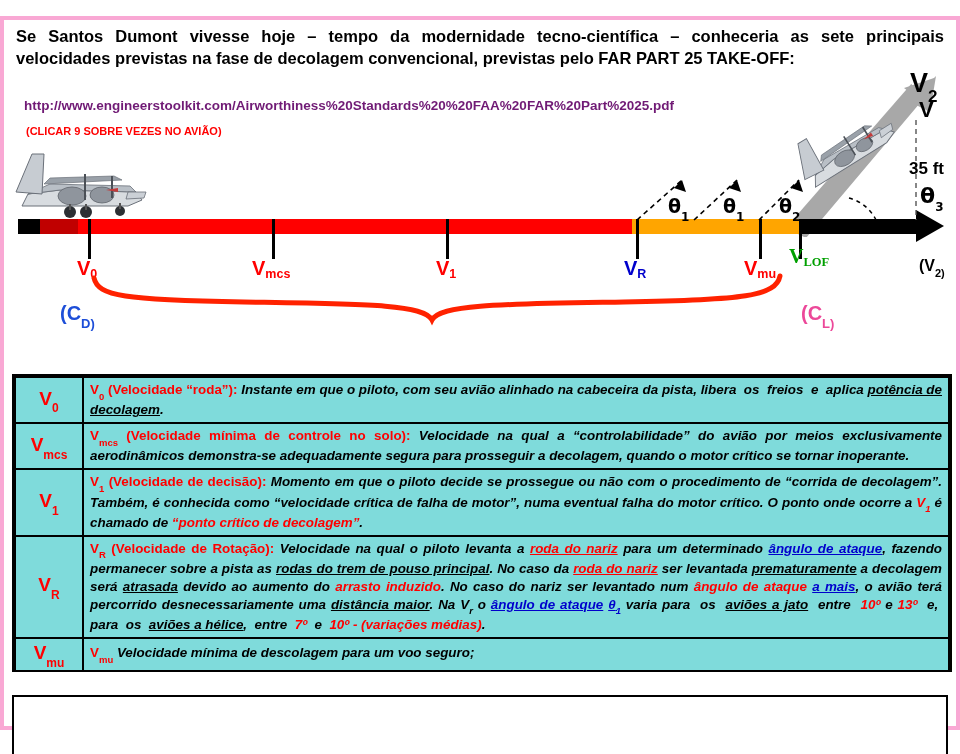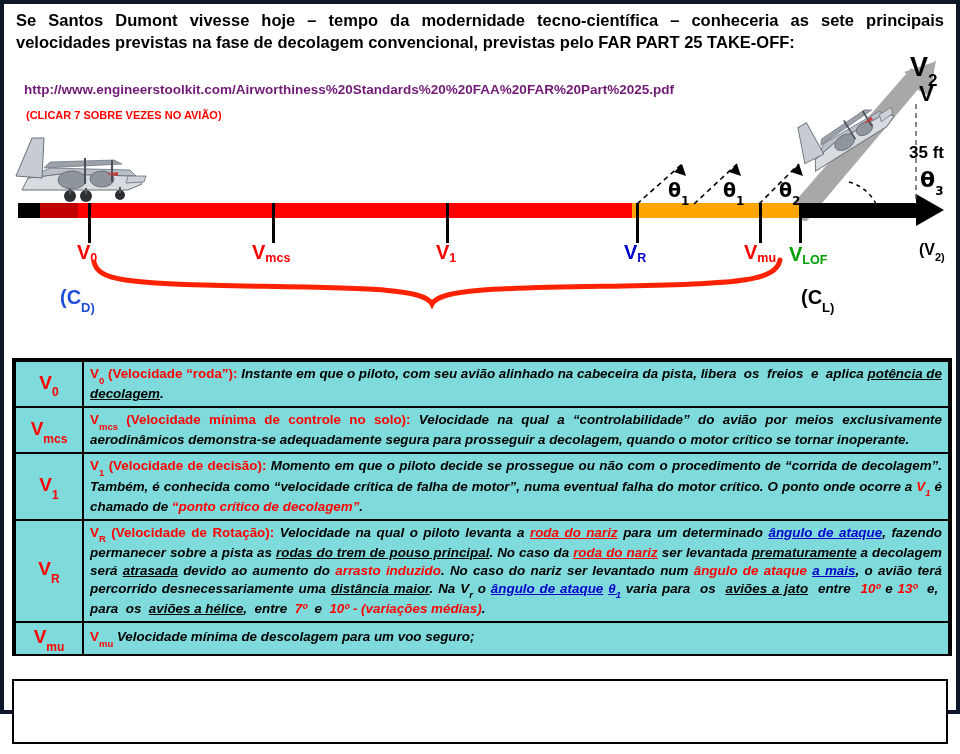--- a/index.html
+++ b/index.html
@@ -4,22 +4,23 @@
 <style>
   html,body{margin:0;padding:0;background:#fff;}
   body{
     width:960px;height:754px;overflow:hidden;
     font-family:"Liberation Sans", sans-serif;
     color:#000;
   }
   #page{
     position:relative;width:960px;height:714px;
     box-sizing:border-box;
-    border:4px solid #0f172a;
+    border:4px solid #f9a8d4;
     background:#fff;
+    margin-top:16px;
   }
 
   
   #header-block{
     position:absolute;left:0;top:0;width:952px;
     box-sizing:border-box;
     padding:6px 12px 4px 12px;
   }
   .title-line{
     font-size:16.5px;font-weight:bold;line-height:1.32;
@@ -145,21 +146,21 @@
 </head>
 <body>
 
 <div id="page">
 
   <div id="header-block">
     <div class="title-line">Se Santos Dumont vivesse hoje – tempo da modernidade tecno-científica – conheceria as sete principais</div>
     <div class="title-line second">velocidades previstas na fase de decolagem convencional, previstas pelo FAR PART 25 TAKE-OFF:</div>
   </div>
   <div id="url-line">http://www.engineerstoolkit.com/Airworthiness%20Standards%20%20FAA%20FAR%20Part%2025.pdf</div>
-  <div id="click-note">(CLICAR 7 SOBRE VEZES NO AVIÃO)</div>
+  <div id="click-note">(CLICAR 9 SOBRE VEZES NO AVIÃO)</div>
 
   <div id="diagram">
 
     <svg class="plane" style="left:6px;top:128px;" width="140" height="76" viewBox="0 0 140 76">
       <g>
         <path d="M12 58 L118 58 L132 52 L126 44 L50 42 L18 46 Z" fill="#D8DCE0" stroke="#6A7079" stroke-width="1"></path>
         <path d="M18 46 L50 42 L126 44 L120 38 L40 36 Z" fill="#B9BFC6" stroke="#6A7079" stroke-width="0.8"></path>
         <path d="M6 44 L22 6 L34 6 L32 46 Z" fill="#C7CCD2" stroke="#6A7079" stroke-width="1"></path>
         <path d="M34 36 L112 32 L104 28 L40 30 Z" fill="#9AA1A9" stroke="#6A7079" stroke-width="0.7"></path>
         <ellipse cx="62" cy="48" rx="14" ry="9" fill="#8F959D" stroke="#5E636B" stroke-width="0.8"></ellipse>
@@ -213,21 +214,21 @@
     <div class="tick" style="left:442px;height:40px;"></div>
     <div class="tick" style="left:632px;height:40px;"></div>
     <div class="tick" style="left:755px;height:40px;"></div>
     <div class="tick" style="left:795px;height:40px;"></div>
 
     <div class="vlabel c-red" style="left:73px;top:238px;">V<sub>0</sub></div>
     <div class="vlabel c-red" style="left:248px;top:238px;">V<sub>mcs</sub></div>
     <div class="vlabel c-red" style="left:432px;top:238px;">V<sub>1</sub></div>
     <div class="vlabel c-blue" style="left:620px;top:238px;">V<sub>R</sub></div>
     <div class="vlabel c-red" style="left:740px;top:238px;">V<sub>mu</sub></div>
-    <div class="vlabel c-green" style="left:785px;top:240px;">V<sub>LOF</sub></div>
+    <div class="vlabel c-green" style="left:785px;top:226px;font-family:Liberation Serif, serif;">V<sub>LOF</sub></div>
 
     <div id="v2-paren"><span>(V</span><sub>2)</sub></div>
 
     <svg style="position:absolute;left:0;top:0;" width="952" height="220">
       <g stroke="#000" stroke-width="1.6" fill="none" stroke-dasharray="5,4">
         <path d="M633 200 L678 160"></path>
         <path d="M690 200 L733 160"></path>
         <path d="M755 200 L795 160"></path>
       </g>
       <g fill="#000">
@@ -248,21 +249,21 @@
 
     <div id="ft-label">35 ft</div>
     <div id="v2-top"><span>V</span><sub>2</sub></div>
     <div id="v-top">V</div>
 
     <svg style="position:absolute;left:60px;top:252px;" width="760" height="60">
       <path d="M30 6 C34 24, 60 28, 180 30 C300 32, 360 32, 368 48 C376 32, 440 32, 560 30 C680 28, 712 24, 716 4" stroke="#FF2200" stroke-width="5" fill="none" stroke-linecap="round"></path>
     </svg>
 
     <div id="cd-label" class="c-gray"><span>(C</span><sub>D)</sub></div>
-    <div id="cl-label" class="c-green" style="color:#000000;"><span>(C</span><sub>L)</sub></div>
+    <div id="cl-label" class="c-green" style="color:#ec4899;"><span>(C</span><sub>L)</sub></div>
 
   </div>
 
   <div id="table-wrap">
     <table class="defs">
       <tbody>
         <tr>
           <td class="key">V<sub>0</sub></td>
           <td class="desc">
             <span class="hdr">V<sub>0</sub><span> (Velocidade “roda”):</span></span><span> Instante em que o piloto, com seu avião alinhado na cabeceira da pista, libera&nbsp; os&nbsp; freios&nbsp; e&nbsp; aplica <span class="u">potência de decolagem</span>.</span>

